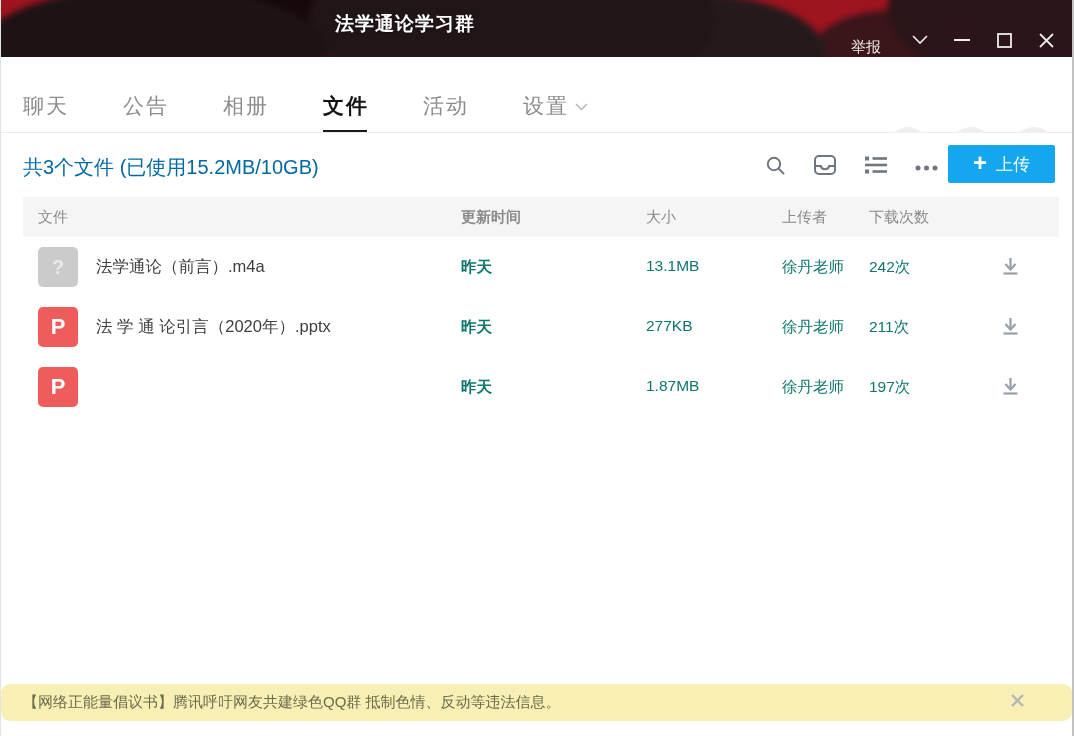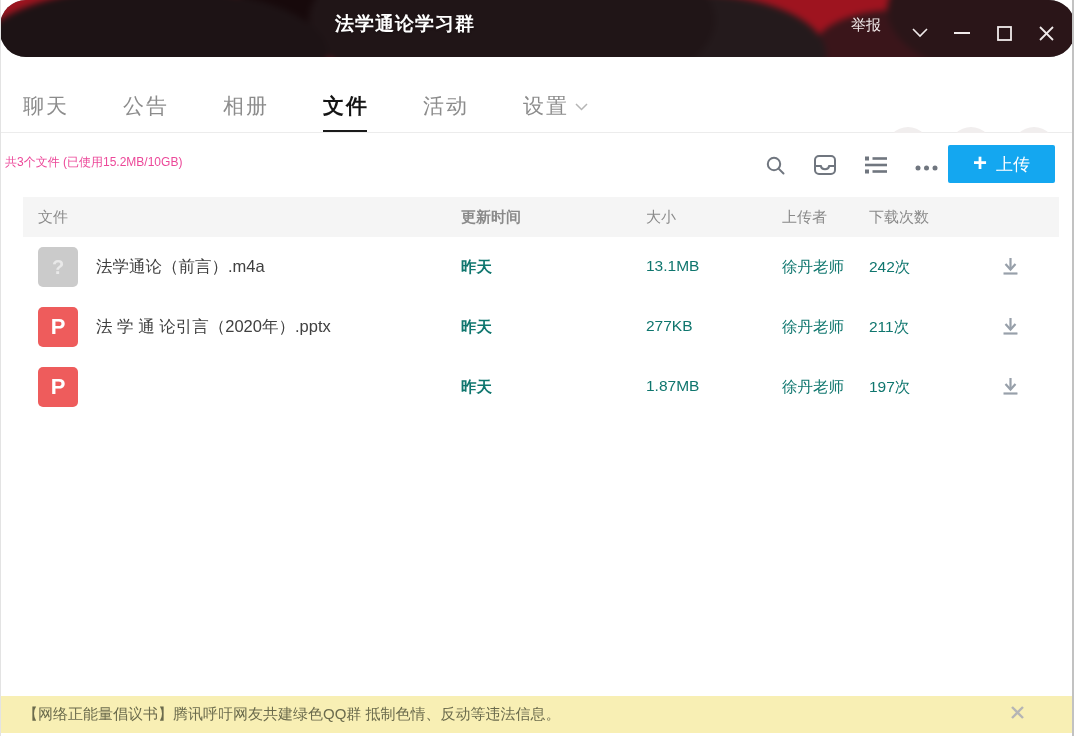--- a/index.html
+++ b/index.html
@@ -1,52 +1,52 @@
 <!DOCTYPE html>
 <html><head>
 <meta charset="utf-8">
 <style>
   * { margin:0; padding:0; box-sizing:border-box; }
   html,body { width:1074px; height:736px; background:#fff; font-family:"Liberation Sans","DejaVu Sans",sans-serif; }
   .window { position:relative; width:1074px; height:736px; background:#fff; overflow:hidden;
             border-left:1px solid #e3e3e3; border-right:2px solid #c2c2c2; }
 
   
-  .titlebar { position:absolute; top:0; left:-1px; width:1075px; height:57px; overflow:hidden; background:#737373;border-radius:26px; }
+  .titlebar { position:absolute; top:0; left:-1px; width:1075px; height:57px; overflow:hidden; background:#737373; }
   .titlebar .art { position:absolute; inset:-8px; filter:blur(3px);
     background-color:#9e141f;
     background-image:
       radial-gradient(ellipse 250px 95px at 160px 62px, #1d1315 0 70%, transparent 71%),
       radial-gradient(ellipse 280px 120px at 520px 28px, #201517 0 72%, transparent 73%),
       radial-gradient(ellipse 190px 85px  at 700px 62px, #241a1c 0 70%, transparent 71%),
       radial-gradient(ellipse 210px 105px at 1035px 18px, #2a1518 0 66%, transparent 67%),
       radial-gradient(ellipse 130px 62px  at 905px 58px, #3a151a 0 64%, transparent 65%),
       radial-gradient(ellipse 120px 55px  at 330px 0px,  #17090b 0 68%, transparent 69%);
   }
   .titlebar .title { position:absolute; top:11px; left:0; width:810px; text-align:center;
     color:#ffffff; font-size:19px; font-weight:bold; letter-spacing:1px; text-shadow:0 1px 2px rgba(0,0,0,.35); }
-  .tb-controls { position:absolute; top:0; right:12px; height:57px; display:flex; align-items:flex-start; gap:8px;margin-top:16px; }
+  .tb-controls { position:absolute; top:0; right:12px; height:57px; display:flex; align-items:flex-end; gap:8px; }
   .tb-report { color:#f2eaea; font-size:15px; margin-right:14px; cursor:pointer; }
   .tb-btn { width:34px; height:34px; display:flex; align-items:center; justify-content:center; cursor:pointer; }
   .tb-btn svg { display:block; }
 
   
   .tabbar { position:absolute; top:57px; left:0; width:100%; height:76px; background:#fff; border-bottom:1px solid #ececec; }
   .tabs { position:absolute; left:22px; top:35px; display:flex; gap:54px; font-size:21px; color:#8c8c8c; }
   .tab { position:relative; cursor:pointer; letter-spacing:2px; white-space:nowrap; }
   .tab.active { color:#141414; font-weight:bold; }
   .tab.active::after { content:""; position:absolute; left:0; right:2px; bottom:-12px; height:2px; background:#1a1a1a; }
   .tab .chev { display:inline-block; margin-left:6px; vertical-align:2px; }
   .round-btns { position:absolute; top:70px; right:16px; display:flex; gap:19px; }
   .rbtn { width:44px; height:44px; border-radius:50%; background:#f1eeee; border:none;
           display:flex; align-items:center; justify-content:center; cursor:pointer; }
 
   
   .filebar { position:absolute; top:133px; left:0; width:100%; height:64px; background:#fff; }
-  .summary { position:absolute; left:4px; top:21px; font-size:12px; color:#ec4899; }
+  .summary { position:absolute; left:22px; top:21px; font-size:20px; color:#0369a1; }
   .tools { position:absolute; right:134px; top:21px; display:flex; align-items:center; gap:27px; }
   .tool { background:none; border:none; padding:0; cursor:pointer; display:flex; align-items:center; }
   .upload-btn { position:absolute; right:17px; top:12px; width:107px; height:38px; background:#14a7f0;
     border:none; color:#fff; font-size:17px; display:flex; align-items:center; justify-content:center; gap:9px;
     cursor:pointer; border-radius:2px; font-family:inherit; }
   .upload-plus { font-size:24px; font-weight:bold; line-height:1; margin-top:-2px; }
 
   
   .thead { position:absolute; top:197px; left:22px; width:1036px; height:40px; background:#f5f5f5;
            font-size:15px; color:#8a8a8a; }
@@ -65,21 +65,21 @@
   .ficon.ppt { background:#ee5c5c; }
   .ficon .glyph { color:#ffffff; font-size:22px; font-weight:bold; font-family:"Liberation Sans",sans-serif; }
   .ficon.unknown .glyph { color:#e9e9e9; font-size:20px; }
   .fname { position:absolute; left:73px; top:19px; font-size:16.5px; color:#404040; white-space:nowrap;
            max-width:350px; overflow:hidden; }
   .cell { position:absolute; top:20px; font-size:15.5px; color:#0f766e; white-space:nowrap; }
   .dl { position:absolute; left:974px; top:18px; width:26px; height:26px; background:none; border:none;
         cursor:pointer; display:flex; align-items:center; justify-content:center; }
 
   
-  .banner { position:absolute; left:0; bottom:3px; width:100%; height:37px; background:#f8efb4; }
+  .banner { position:absolute; left:0; bottom:15px; width:100%; height:37px; background:#f8efb4;border-radius:9px; }
   .banner-text { position:absolute; left:22px; top:9px; font-size:15px; color:#6b6b4d; }
   .banner-close { position:absolute; right:46px; top:9px; width:18px; height:18px; cursor:pointer;
                   display:flex; align-items:center; justify-content:center; background:none; border:none; }
 </style>
 </head>
 <body>
 
 <div class="window">
 
   <div class="titlebar">

